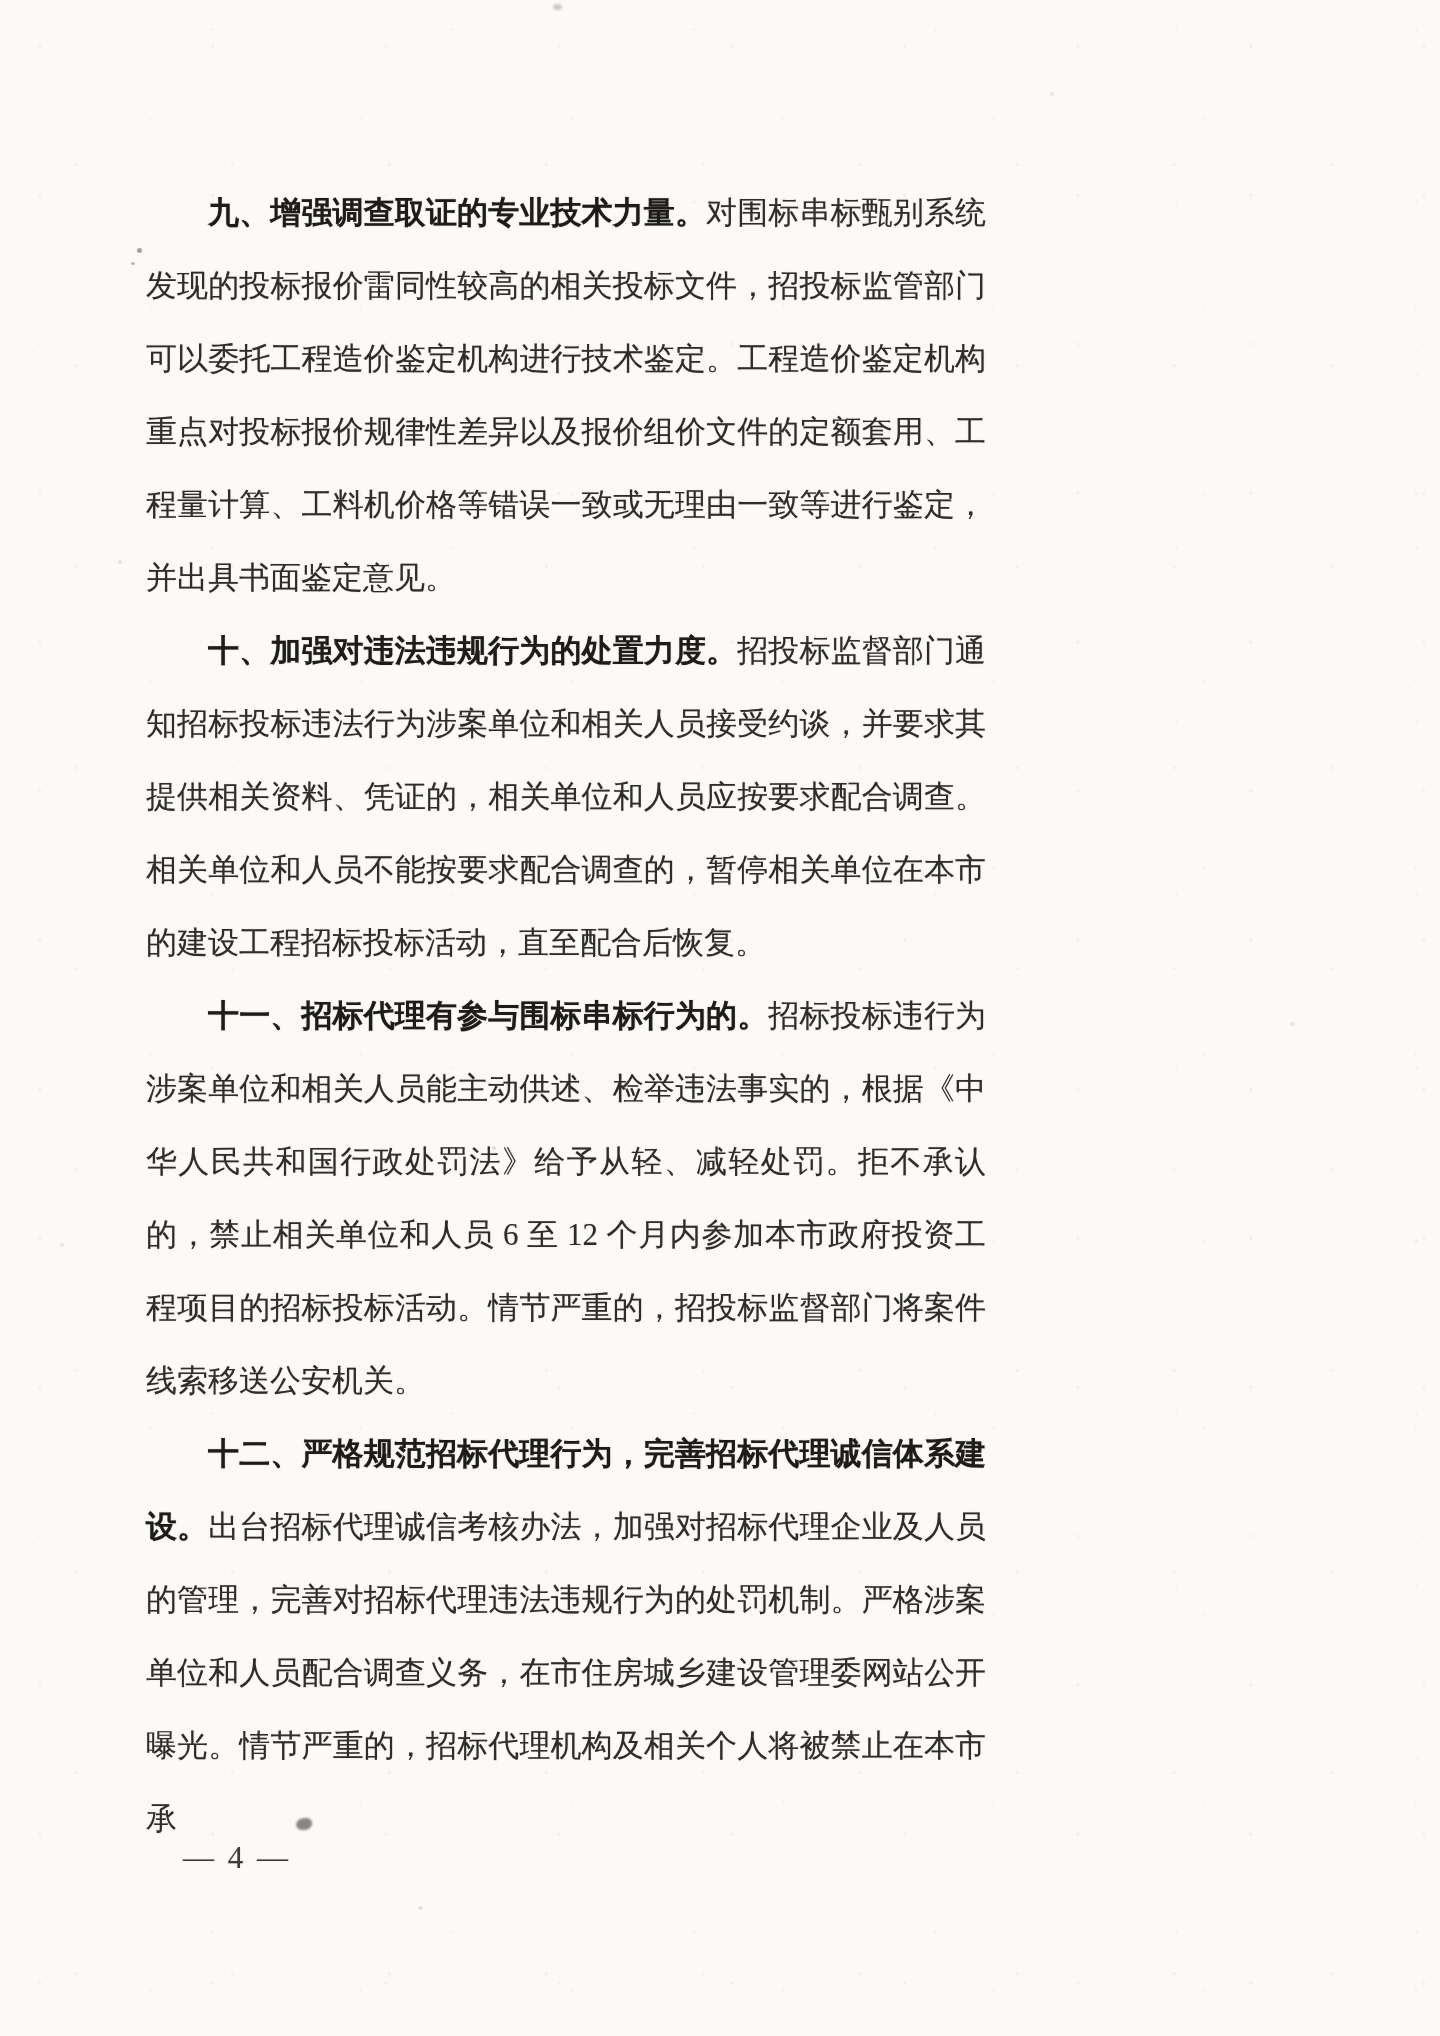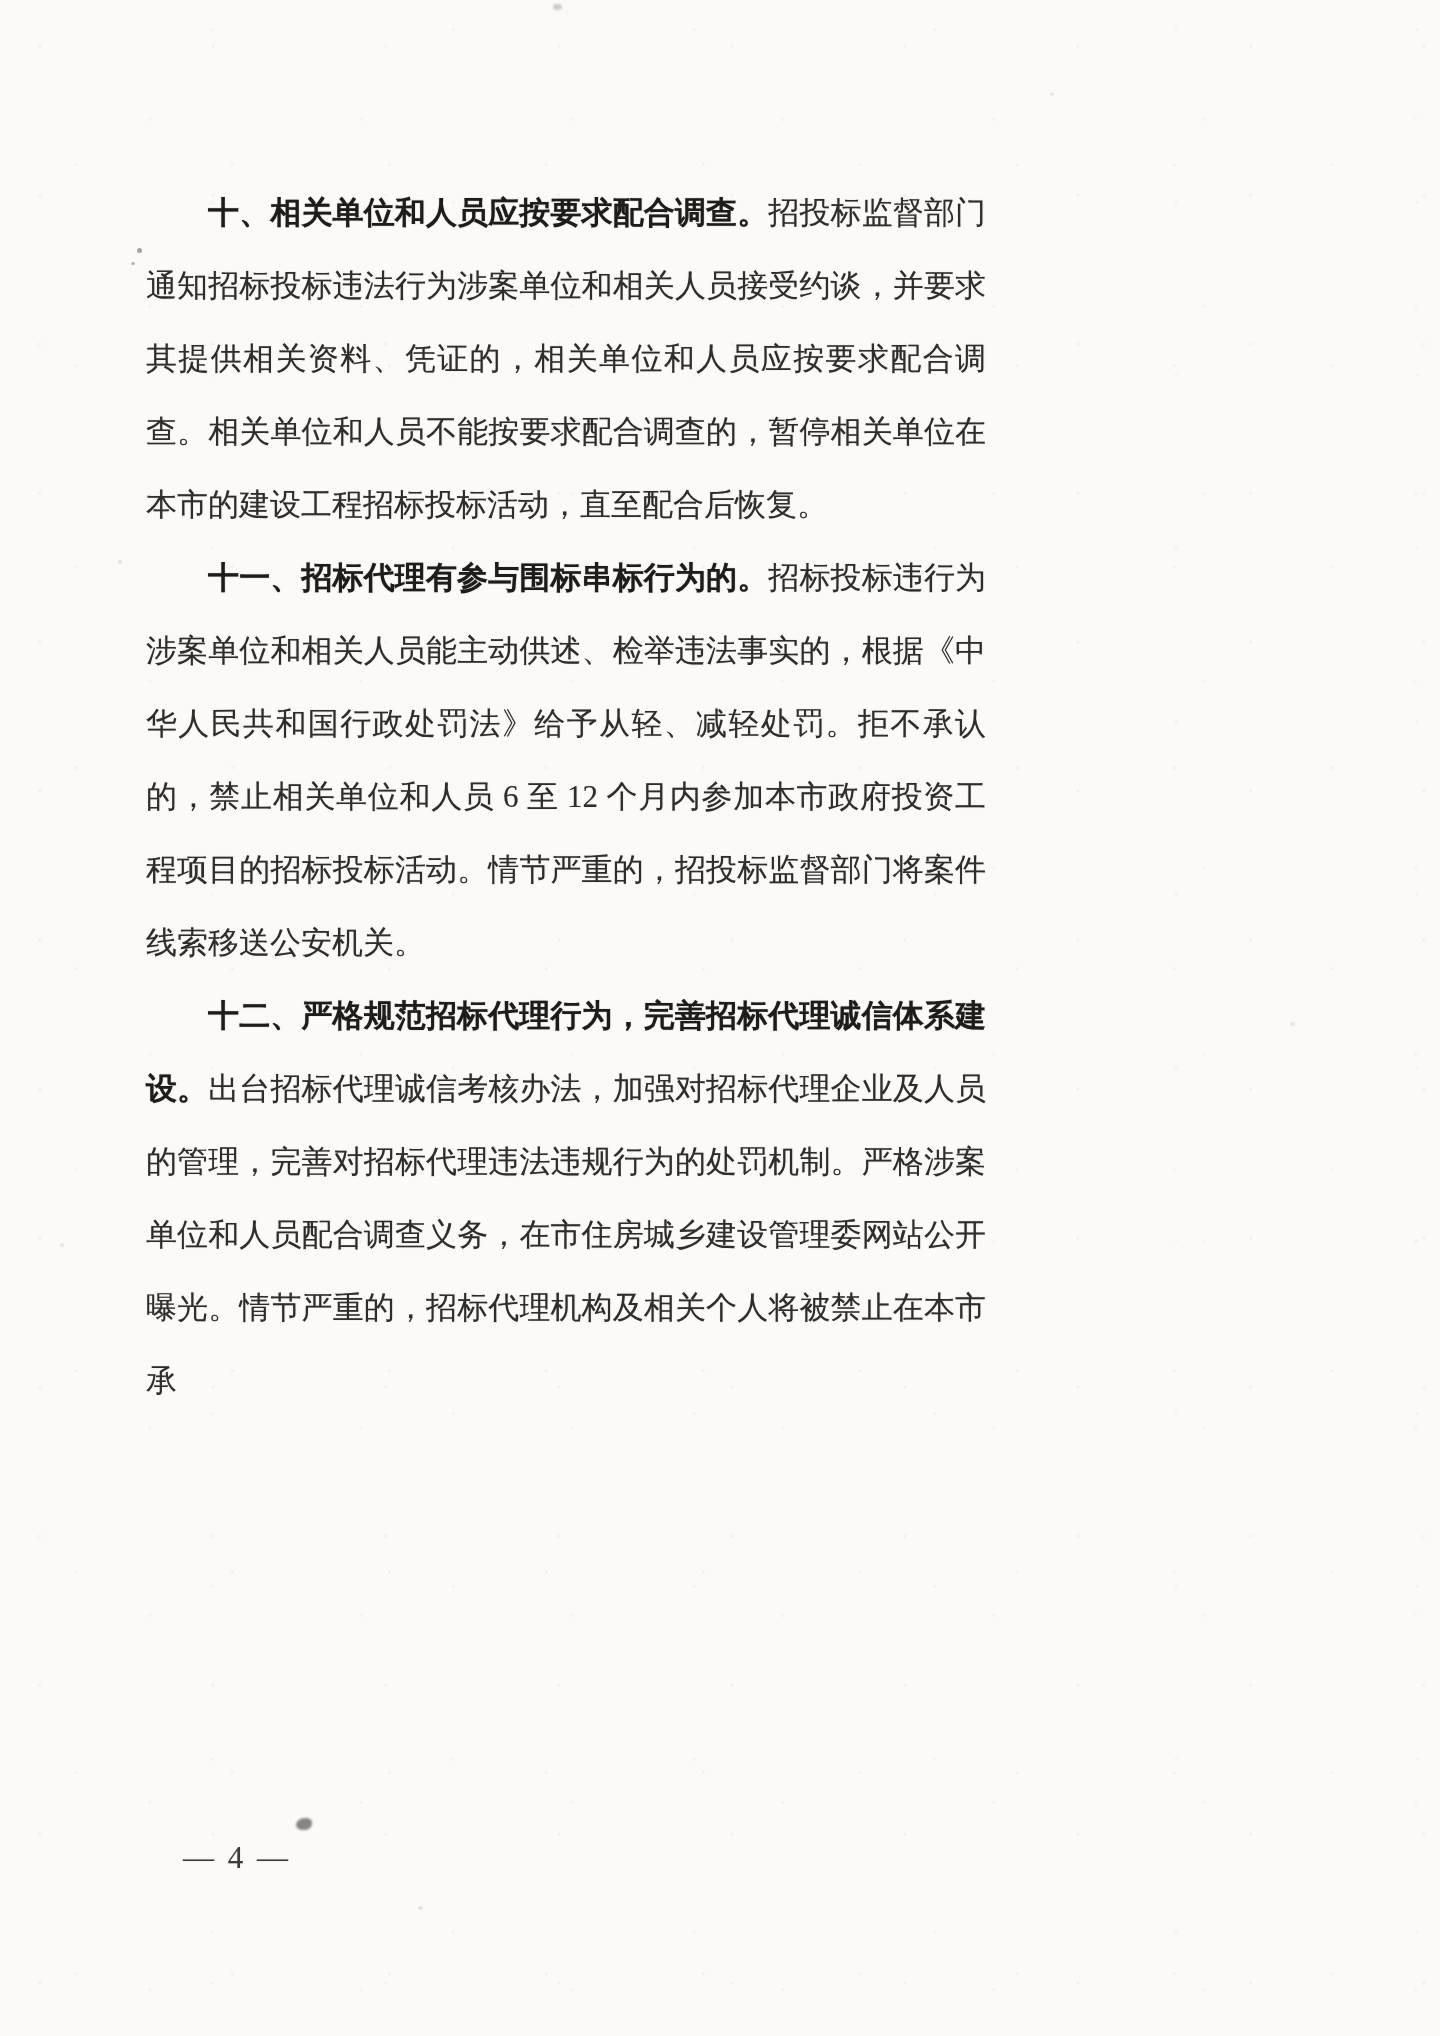--- a/index.html
+++ b/index.html
@@ -68,22 +68,23 @@
   .s8 { left: 1050px; top: 92px; width: 4px; height: 4px; opacity: 0.10; }
   .s9 { left: 492px; top: 1146px; width: 4px; height: 4px; opacity: 0.14; }
   .s10 { left: 418px; top: 1906px; width: 5px; height: 4px; opacity: 0.12; }
 </style>
 </head>
 <body>
 
 <div class="paper">
 
   <div class="content">
+    <p class="para"><span class="heading">九、增强调查取证的专业技术力量。</span><span class="body-text">对围标串标甄别系统发现的投标报价雷同性较高的相关投标文件，招投标监管部门可以委托工程造价鉴定机构进行技术鉴定。工程造价鉴定机构重点对投标报价规律性差异以及报价组价文件的定额套用、工程量计算、工料机价格等错误一致或无理由一致等进行鉴定，并出具书面鉴定意见。</span></p>
 
-    <p class="para"><span class="heading">十、相关单位和人员应按要求配合调查。</span><span class="body-text">招投标监督部门通知招标投标违法行为涉案单位和相关人员接受约谈，并要求其提供相关资料、凭证的，相关单位和人员应按要求配合调查。相关单位和人员不能按要求配合调查的，暂停相关单位在本市的建设工程招标投标活动，直至配合后恢复。</span></p>
+    <p class="para"><span class="heading">十、加强对违法违规行为的处置力度。</span><span class="body-text">招投标监督部门通知招标投标违法行为涉案单位和相关人员接受约谈，并要求其提供相关资料、凭证的，相关单位和人员应按要求配合调查。相关单位和人员不能按要求配合调查的，暂停相关单位在本市的建设工程招标投标活动，直至配合后恢复。</span></p>
 
     <p class="para"><span class="heading">十一、招标代理有参与围标串标行为的。</span><span class="body-text">招标投标违行为涉案单位和相关人员能主动供述、检举违法事实的，根据《中华人民共和国行政处罚法》给予从轻、减轻处罚。拒不承认的，禁止相关单位和人员 6 至 12 个月内参加本市政府投资工程项目的招标投标活动。情节严重的，招投标监督部门将案件线索移送公安机关。</span></p>
 
     <p class="para"><span class="heading">十二、严格规范招标代理行为，完善招标代理诚信体系建设。</span><span class="body-text">出台招标代理诚信考核办法，加强对招标代理企业及人员的管理，完善对招标代理违法违规行为的处罚机制。严格涉案单位和人员配合调查义务，在市住房城乡建设管理委网站公开曝光。情节严重的，招标代理机构及相关个人将被禁止在本市承</span></p>
   </div>
 
   <div class="page-number">— 4 —</div>
 
   <div class="speckle s1"></div>
   <div class="speckle s2"></div>

